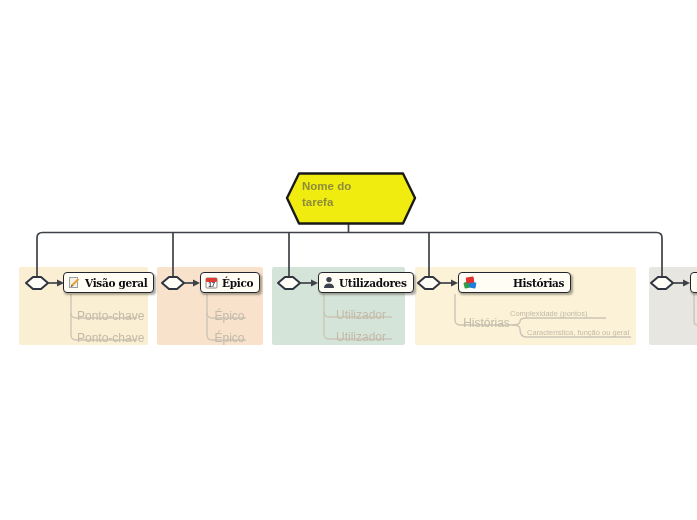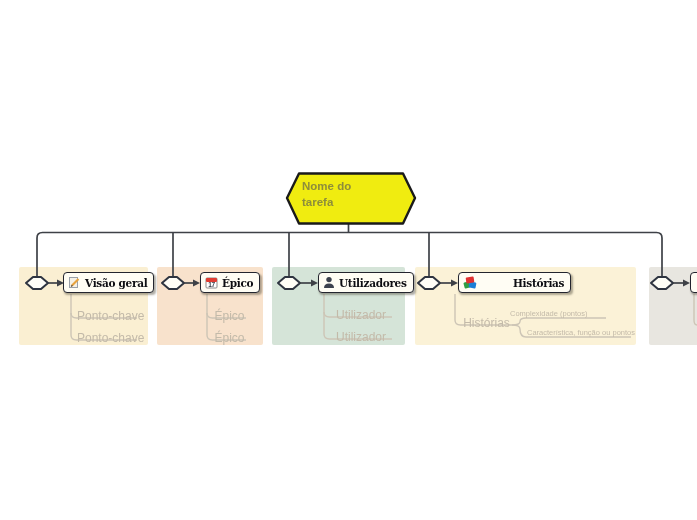--- a/index.html
+++ b/index.html
@@ -145,15 +145,15 @@
   <div class="child-label" style="left:77px;top:331px;width:60px;">Ponto-chave</div>
 
   <div class="child-label" style="left:213px;top:309px;width:33px;">Épico</div>
   <div class="child-label" style="left:213px;top:331px;width:33px;">Épico</div>
 
   <div class="child-label" style="left:330px;top:308px;width:62px;">Utilizador</div>
   <div class="child-label" style="left:330px;top:330px;width:62px;">Utilizador</div>
 
   <div class="child-label" style="left:461px;top:316px;width:51px;">Histórias</div>
   <div class="child-label small" style="left:510px;top:309px;width:90px;">Complexidade (pontos)</div>
-  <div class="child-label small" style="left:527px;top:328px;width:112px;">Característica, função ou pontos</div>
+  <div class="child-label small" style="left:527px;top:328px;width:112px;">Característica, função ou geral</div>
 
 </div>
 
 </body></html>

